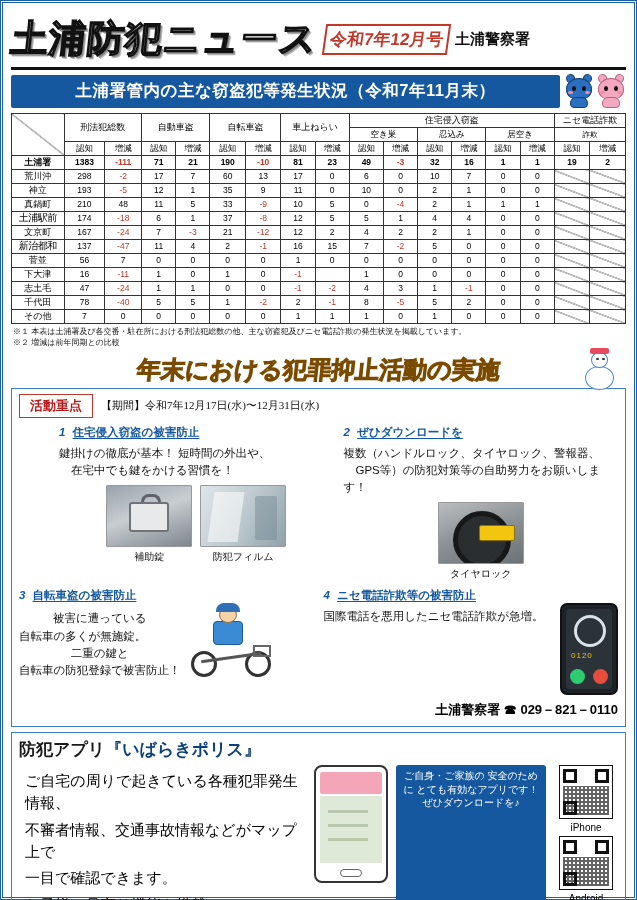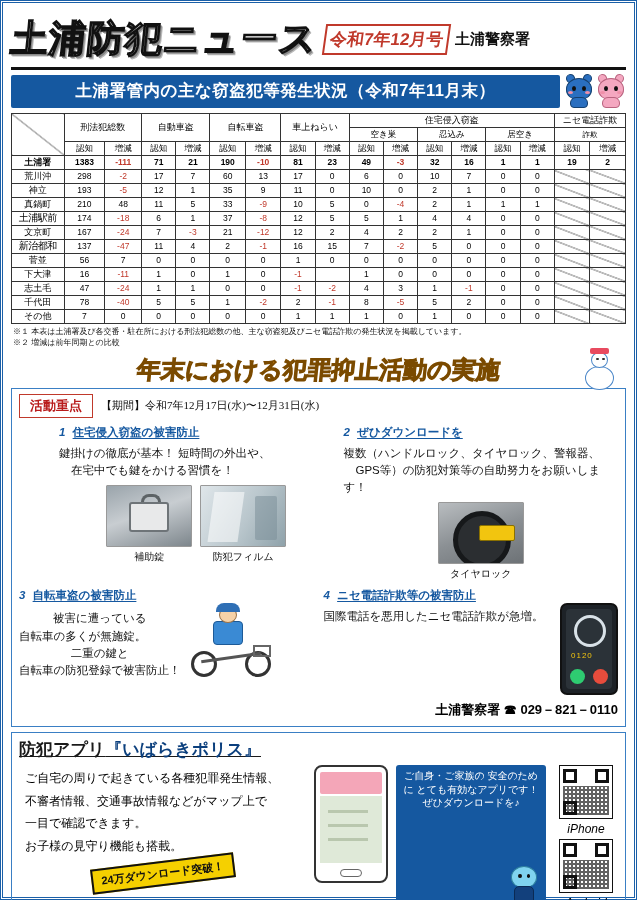--- a/index.html
+++ b/index.html
@@ -185,25 +185,25 @@
   .phone-illus .ring { position:absolute; left:12px; top:10px; width:32px; height:32px; border:3px solid #d9e2e8; border-radius:50%; }
   .phone-illus .num { position:absolute; left:9px; top:46px; font-size:8px; color:#f2c50f; letter-spacing:1px; }
   .phone-illus .btn-g { position:absolute; left:8px; bottom:9px; width:15px; height:15px; border-radius:50%; background:#2ecc71; }
   .phone-illus .btn-r { position:absolute; right:8px; bottom:9px; width:15px; height:15px; border-radius:50%; background:#e74c3c; }
 
   .emph-box { border:1px solid #1558a0; color:#1558a0; font-size:10.5px; display:inline-block; padding:1px 3px; }
   .signline { text-align:right; font-size:13px; font-weight:bold; margin-top:6px; }
 
   
   .appbox { border:1.5px solid #3a7fc4; margin-top:5px; padding:5px 7px; }
-  .apphead { font-weight:bold; font-size:17px; color:#1a1a1a;text-decoration:underline; }
+  .apphead { font-weight:bold; font-size:17px; color:#1a1a1a; }
   .apphead .bl { color:#0b3f7d; }
   .applay { display:flex; gap:8px; margin-top:4px; }
   .appleft { flex:1; }
-  .appleft p { font-size:12px; margin:5px 0 0 6px; line-height:1.45; }
+  .appleft p { font-size:15px; margin:5px 0 0 6px; line-height:1.45; }
   .badge {
     display:inline-block; margin-top:6px; font-size:11px; font-weight:bold;
     color:#111; background:#f5d000; border:2px solid #111; padding:3px 8px;
     transform:rotate(-7deg);
   }
   .phone-shot { width:74px; height:118px; border:2px solid #333; border-radius:8px; background:#fff; position:relative; flex:none; }
   .phone-shot .top { position:absolute; left:4px; right:4px; top:5px; height:22px; background:#f4a6b8; border-radius:2px; }
   .phone-shot .map { position:absolute; left:4px; right:4px; top:29px; bottom:18px; background:#dfe9d8; }
   .phone-shot .map:after { content:""; position:absolute; left:8px; top:14px; width:40px; height:3px; background:#b9c7ae; box-shadow:0 14px 0 #b9c7ae, 0 28px 0 #b9c7ae; }
   .phone-shot .home { position:absolute; left:50%; transform:translateX(-50%); bottom:4px; width:22px; height:8px; border:1.5px solid #666; border-radius:4px; }
@@ -218,21 +218,21 @@
   .qr { width:54px; height:54px; background:#fff; border:1px solid #111; position:relative; }
   .qr .q1,.qr .q2,.qr .q3 { position:absolute; width:14px; height:14px; border:3px solid #111; }
   .qr .q1{left:3px;top:3px;} .qr .q2{right:3px;top:3px;} .qr .q3{left:3px;bottom:3px;}
   .qr .noise {
     position:absolute; left:3px; right:3px; top:20px; bottom:3px;
     background:
       repeating-linear-gradient(90deg,#111 0 2px,transparent 2px 4px),
       repeating-linear-gradient(0deg,#111 0 2px,transparent 2px 4px);
     opacity:.65;
   }
-  .qrlabel { font-size:12px;font-style:italic; }
+  .qrlabel { font-size:10px; }
 </style>
 </head>
 <body>
 
 <div class="page">
 
   <div class="masthead">
     <div class="title-main">土浦防犯ニュース</div>
     <div class="issue-box">令和7年12月号</div>
     <div class="issuer">土浦警察署</div>

